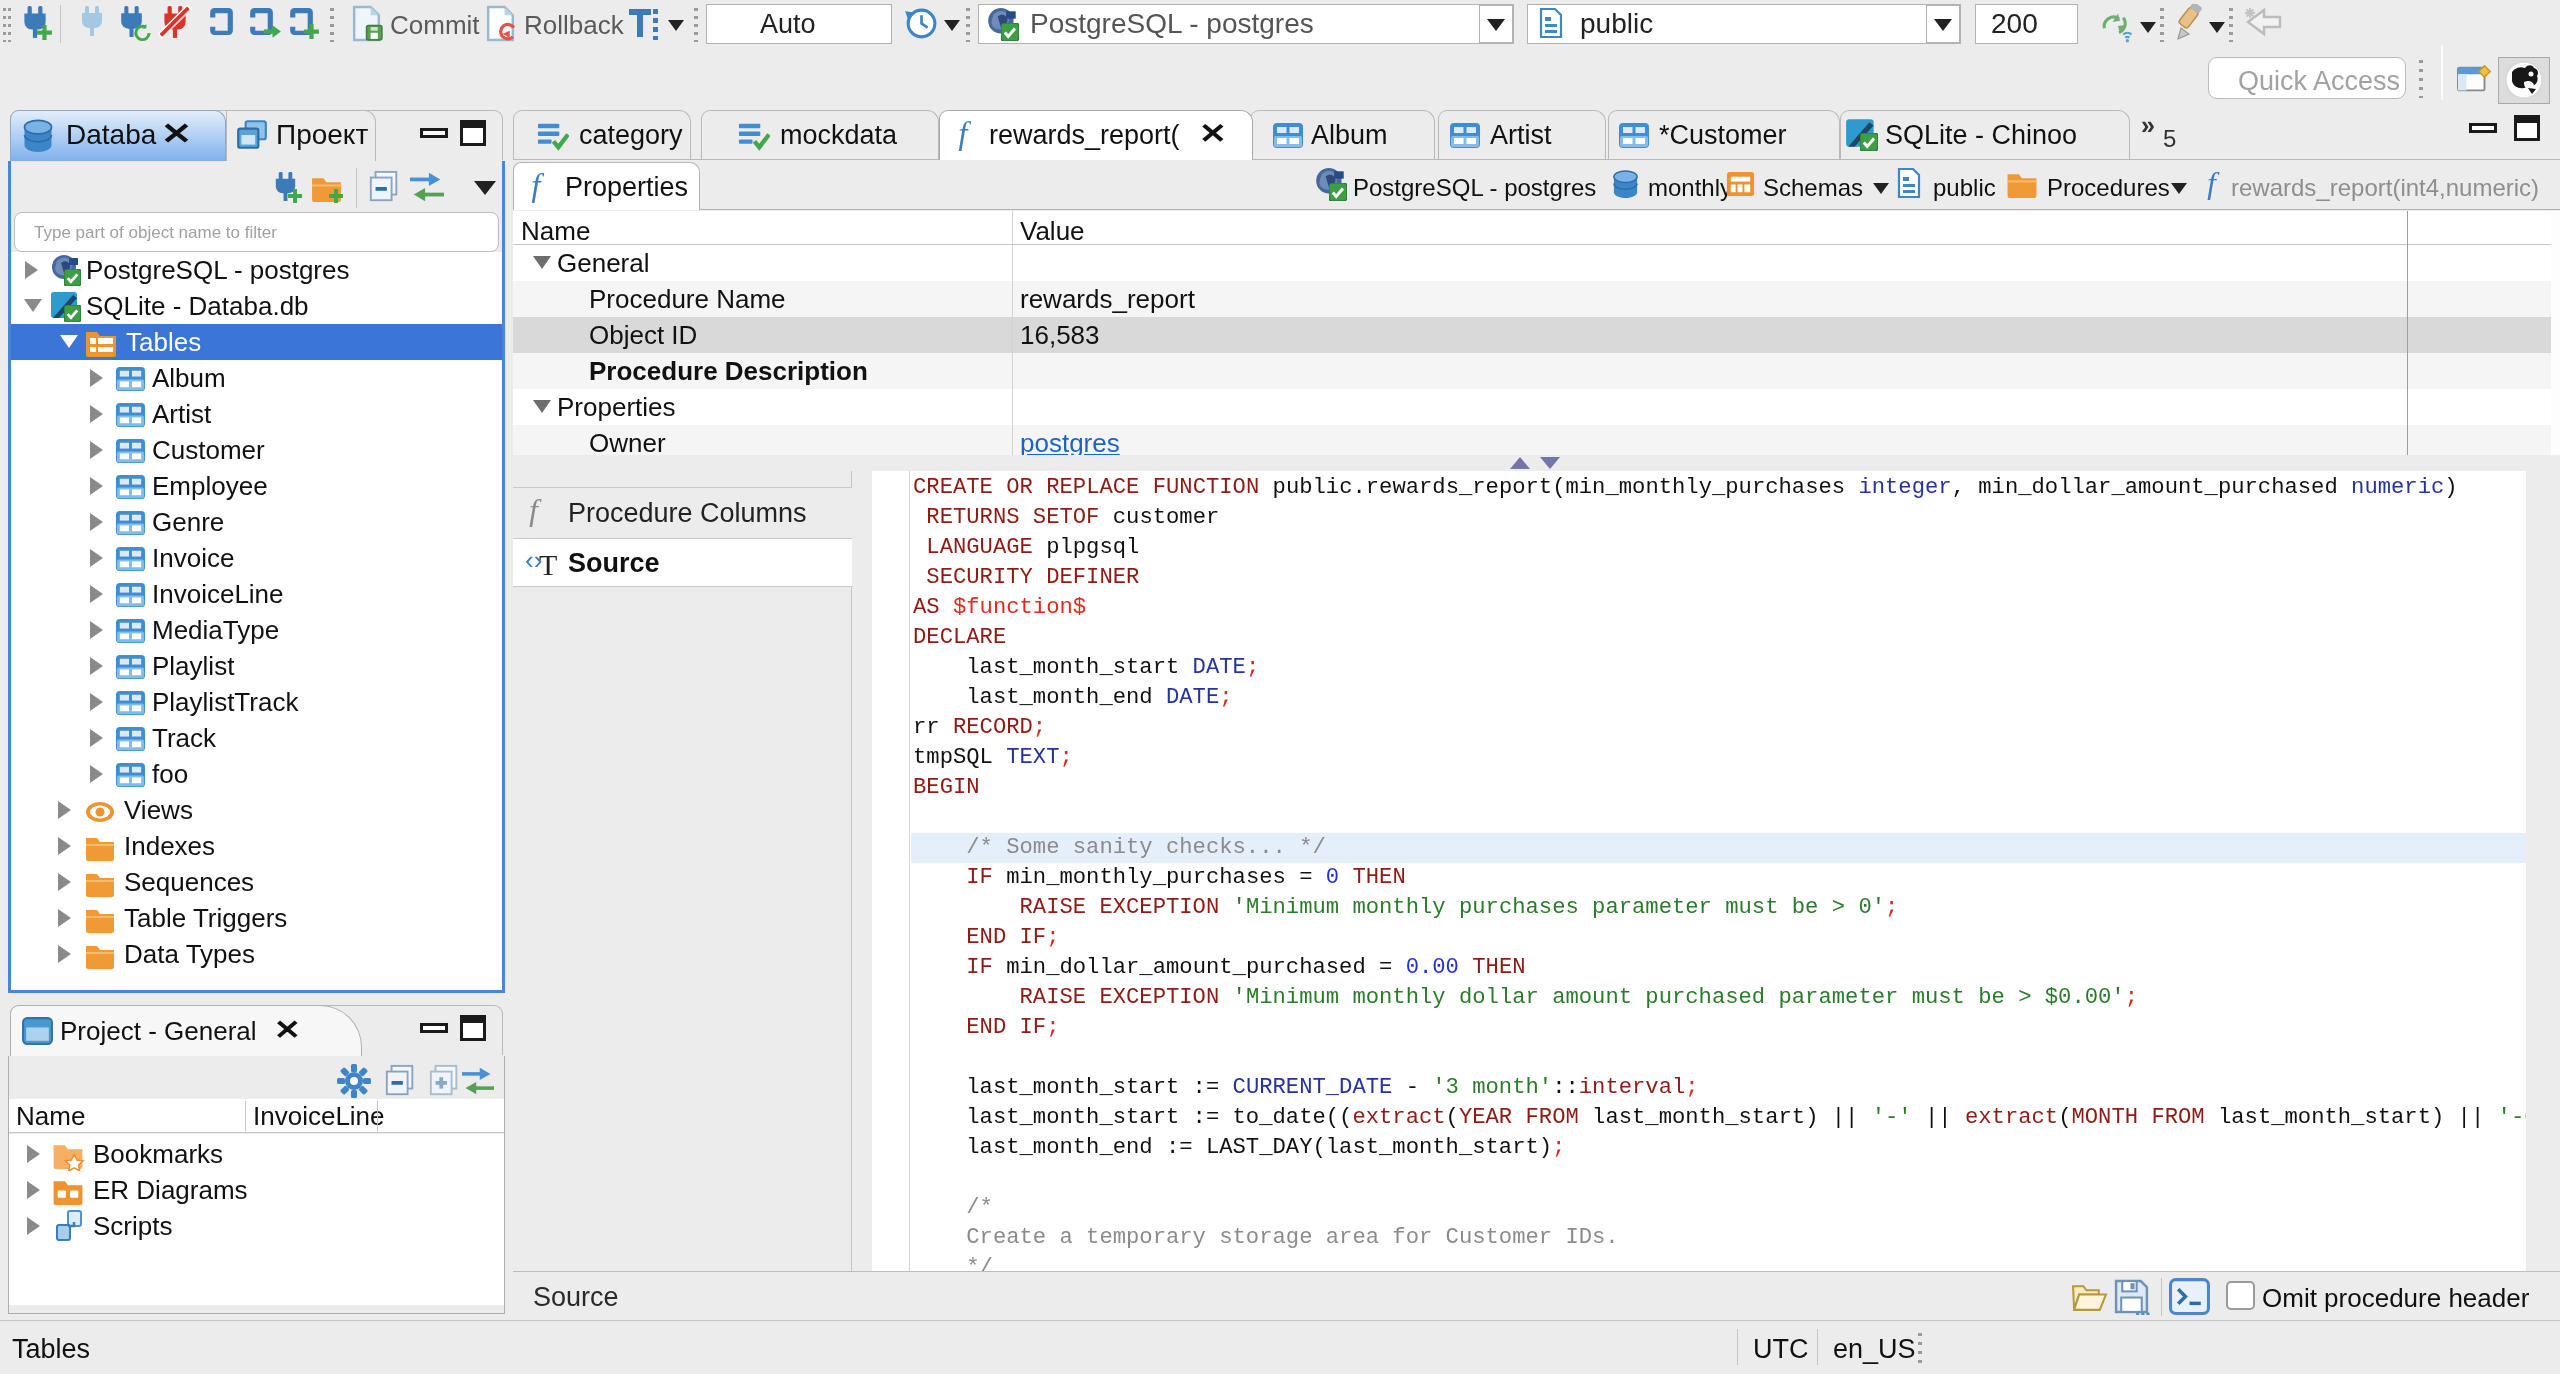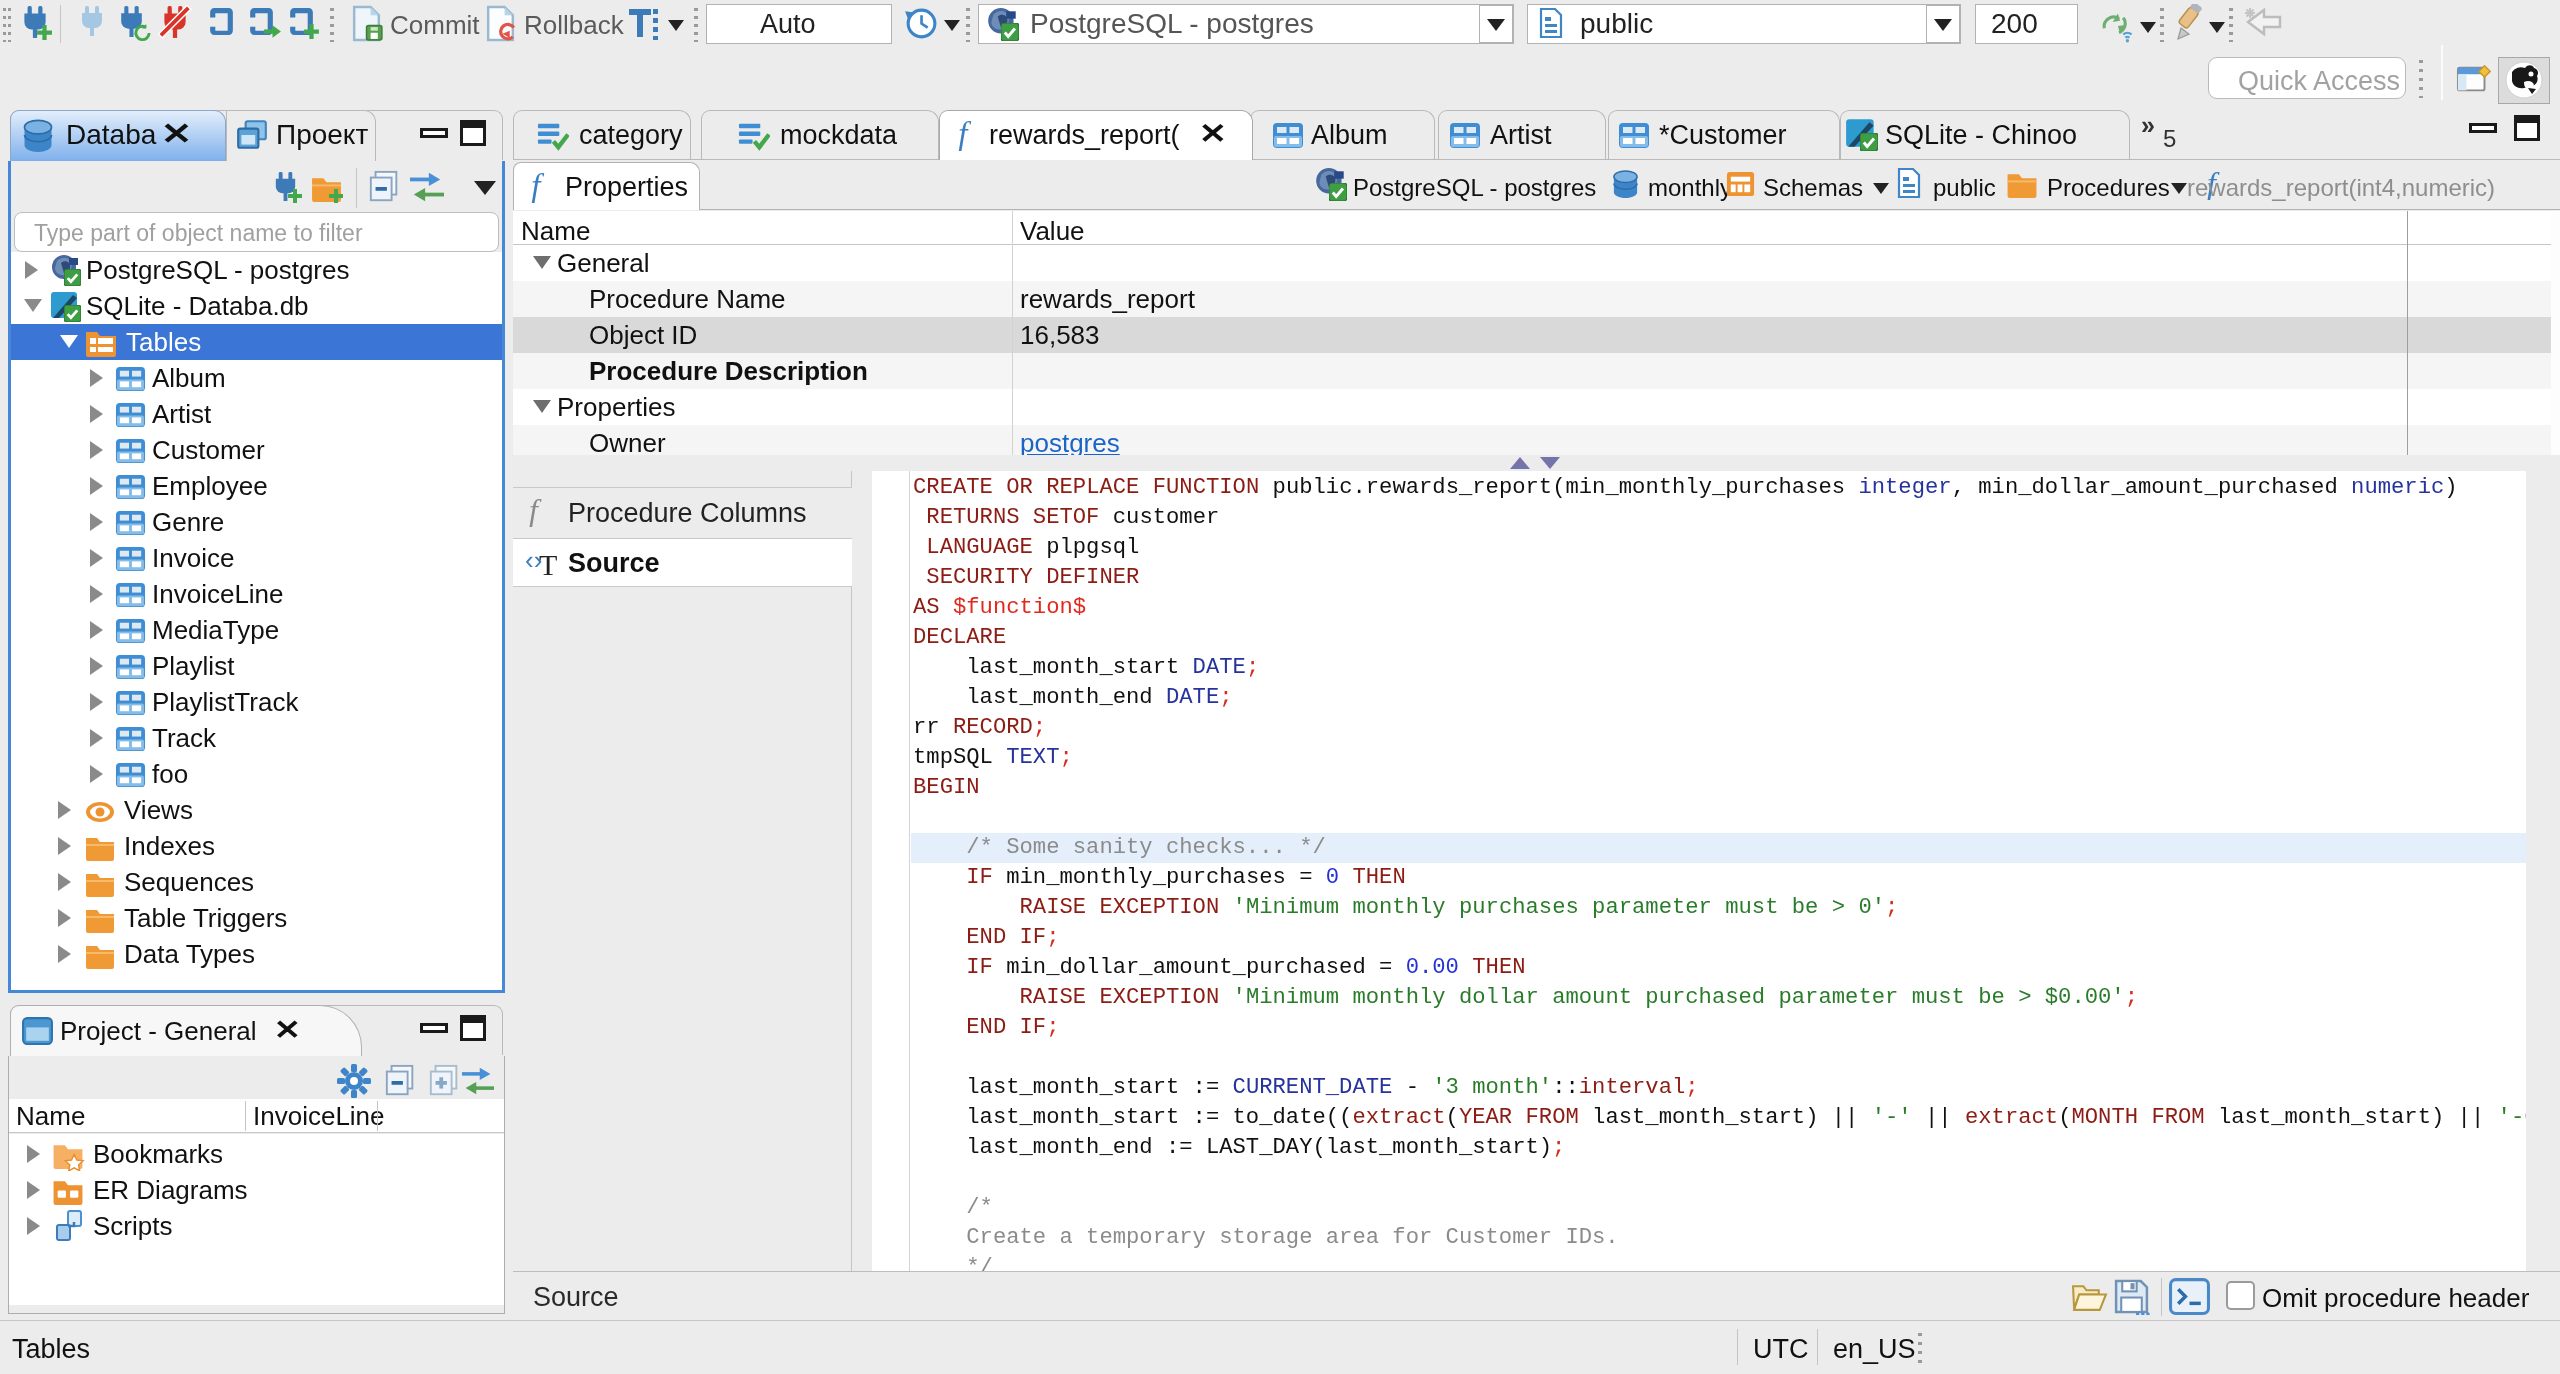--- a/index.html
+++ b/index.html
@@ -414,21 +414,21 @@
   <div class="vsep" style="left:348px;top:60px;height:40px"></div>
   <svg class="ic" style="left:360px;top:62px" width="34" height="34">
       <use href="#s-collapse"></use>
     </svg>
   <svg class="ic" style="left:400px;top:62px" width="38" height="34">
       <use href="#s-linklr"></use>
     </svg>
   <div class="abs" style="left:466px;top:73px;width:0;height:0;border-left:11px solid transparent;border-right:11px solid transparent;border-top:14px solid #222"></div>
 
   <div class="abs" style="left:6px;top:104px;width:485px;height:40px;background:#fff;border:1px solid #bdbdbd;border-radius:8px"></div>
-  <div class="abs tlabel" style="left:26px;top:107px;font-size:23px;color:#a0a0a0">Type part of object name to filter</div>
+  <div class="abs tlabel" style="left:26px;top:107px;font-size:17px;color:#a0a0a0">Type part of object name to filter</div>
 
   <div class="abs" style="left:3px;top:144px;width:491px;height:738px;background:#fff;overflow:hidden">
     <div class="trow" style="top:0">
         <div class="twisty tri-r" style="left:14px;top:9px"></div>
         <svg class="ic" style="left:38px;top:1px" width="34" height="34">
           <use href="#s-pg"></use>
         </svg>
         <div class="tlabel" style="left:75px">PostgreSQL - postgres</div>
       </div>
     <div class="trow" style="top:36px">
@@ -692,21 +692,21 @@
     </svg>
   <div class="abs tlabel" style="left:1420px;top:62px;font-size:24px">public</div>
   <svg class="ic" style="left:1492px;top:59px" width="34" height="33">
       <use href="#s-folder"></use>
     </svg>
   <div class="abs tlabel" style="left:1534px;top:62px;font-size:24px">Procedures</div>
   <div class="abs" style="left:1658px;top:75px;width:0;height:0;border-left:8px solid transparent;border-right:8px solid transparent;border-top:11px solid #222"></div>
   <svg class="ic" style="left:1692px;top:60px" width="24" height="32">
       <use href="#s-fletter"></use>
     </svg>
-  <div class="abs tlabel" style="left:1674px;top:62px;font-size:24px;color:#8e8e8e">rewards_report(int4,numeric)</div>
+  <div class="abs tlabel" style="left:1718px;top:62px;font-size:24px;color:#8e8e8e">rewards_report(int4,numeric)</div>
 
   <div class="abs" style="left:0;top:103px;width:2047px;height:244px;background:#fff;overflow:hidden">
     <div class="abs tlabel" style="left:8px;top:2px;font-size:26px">Name</div>
     <div class="abs tlabel" style="left:507px;top:2px;font-size:26px">Value</div>
     <div class="abs" style="left:0;top:33px;width:2047px;height:1px;background:#c6c6c6"></div>
     <div class="abs" style="left:499px;top:0;width:1px;height:244px;background:#d2d2d2"></div>
     <div class="abs" style="left:1894px;top:0;width:1px;height:244px;background:#9e9e9e"></div>
     <div class="abs" style="left:2038px;top:0;width:9px;height:244px;background:#fdfdfd;z-index:2"></div>
     <div class="abs" style="left:0;top:34px;width:2047px;height:36px;background:#fff"></div>
     <div class="abs" style="left:0;top:70px;width:2047px;height:36px;background:#f5f5f6"></div>

